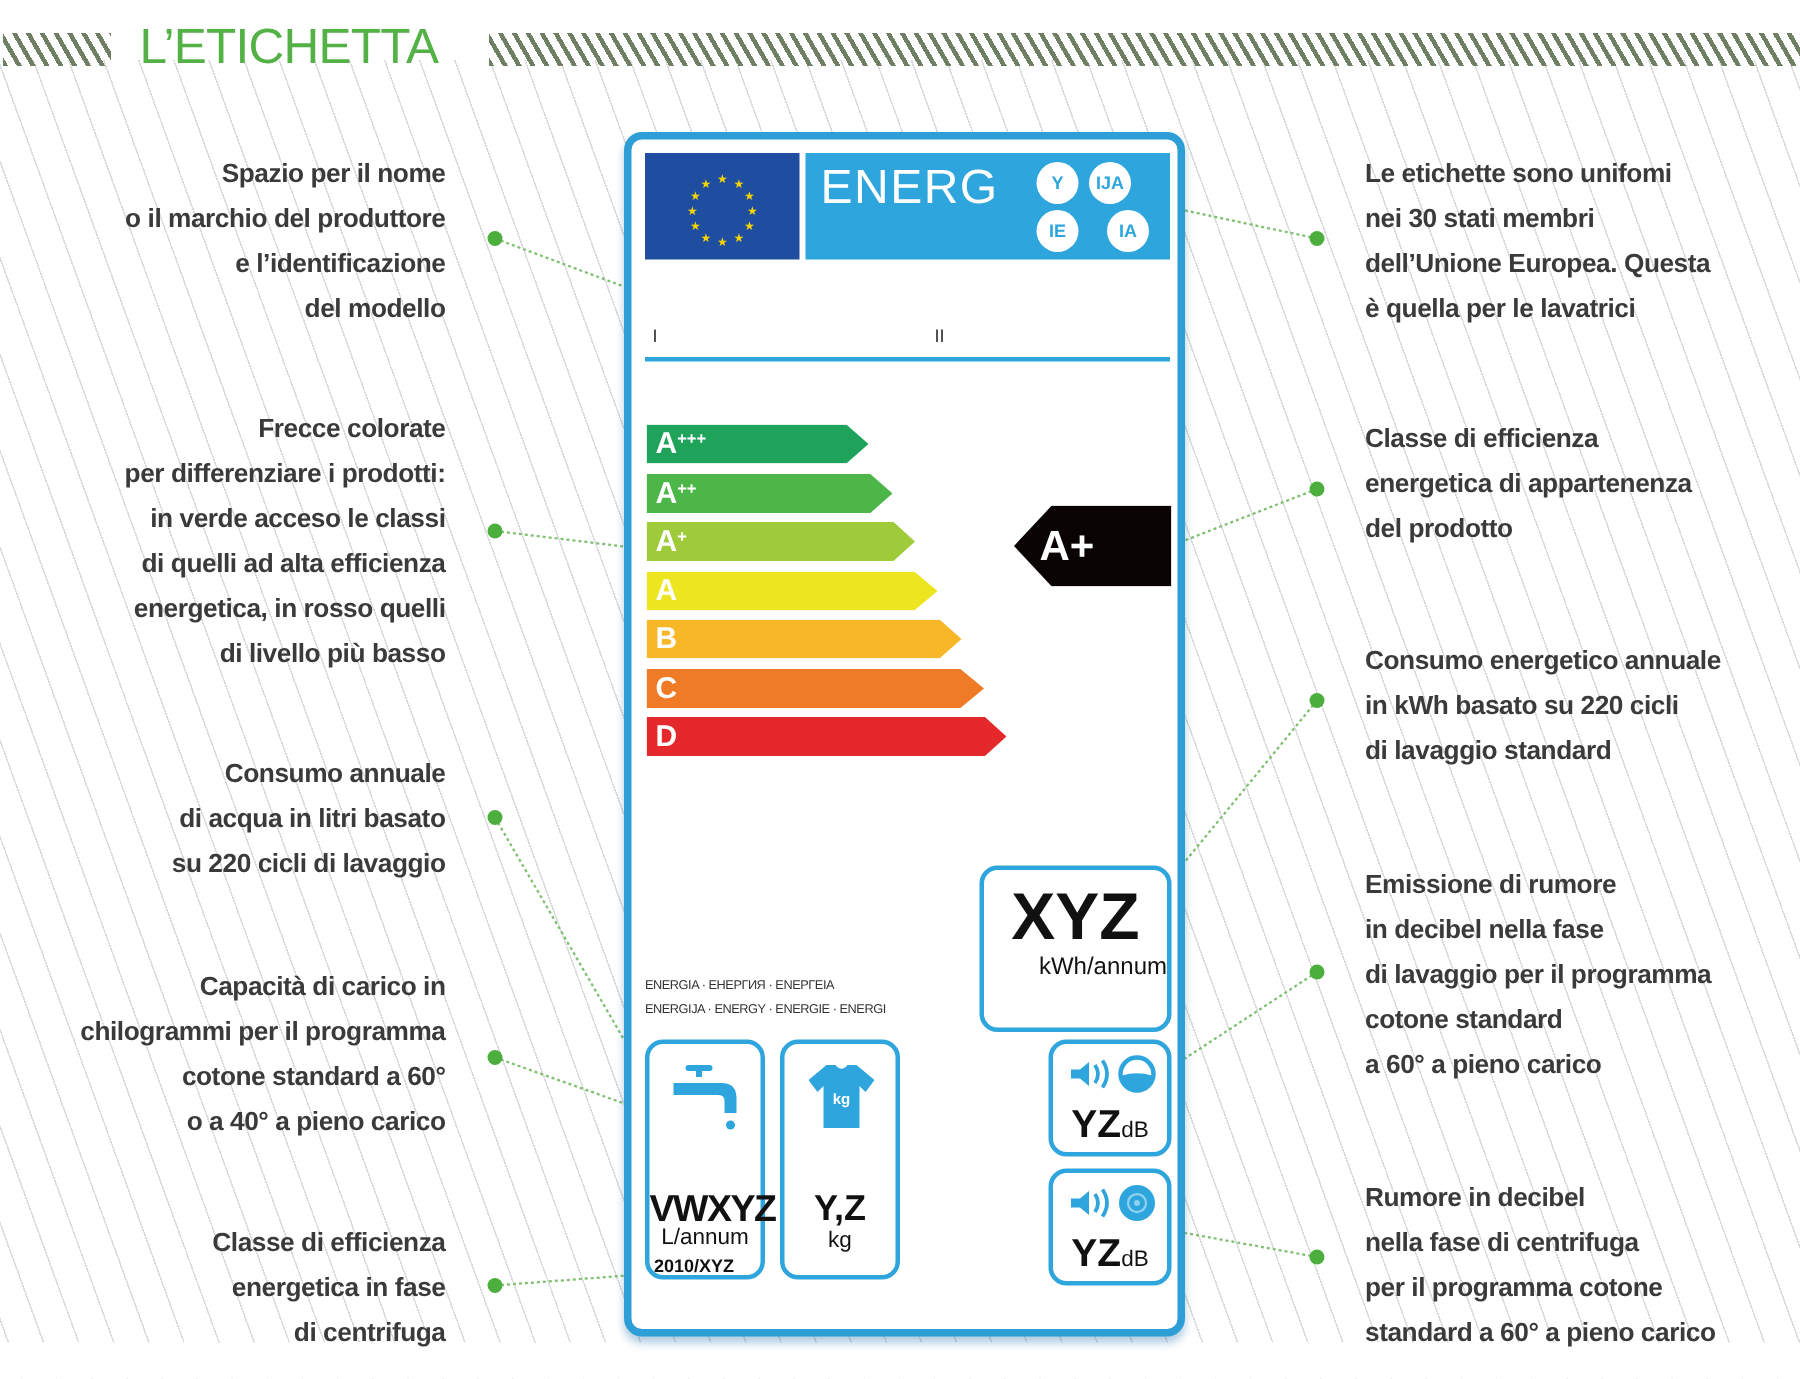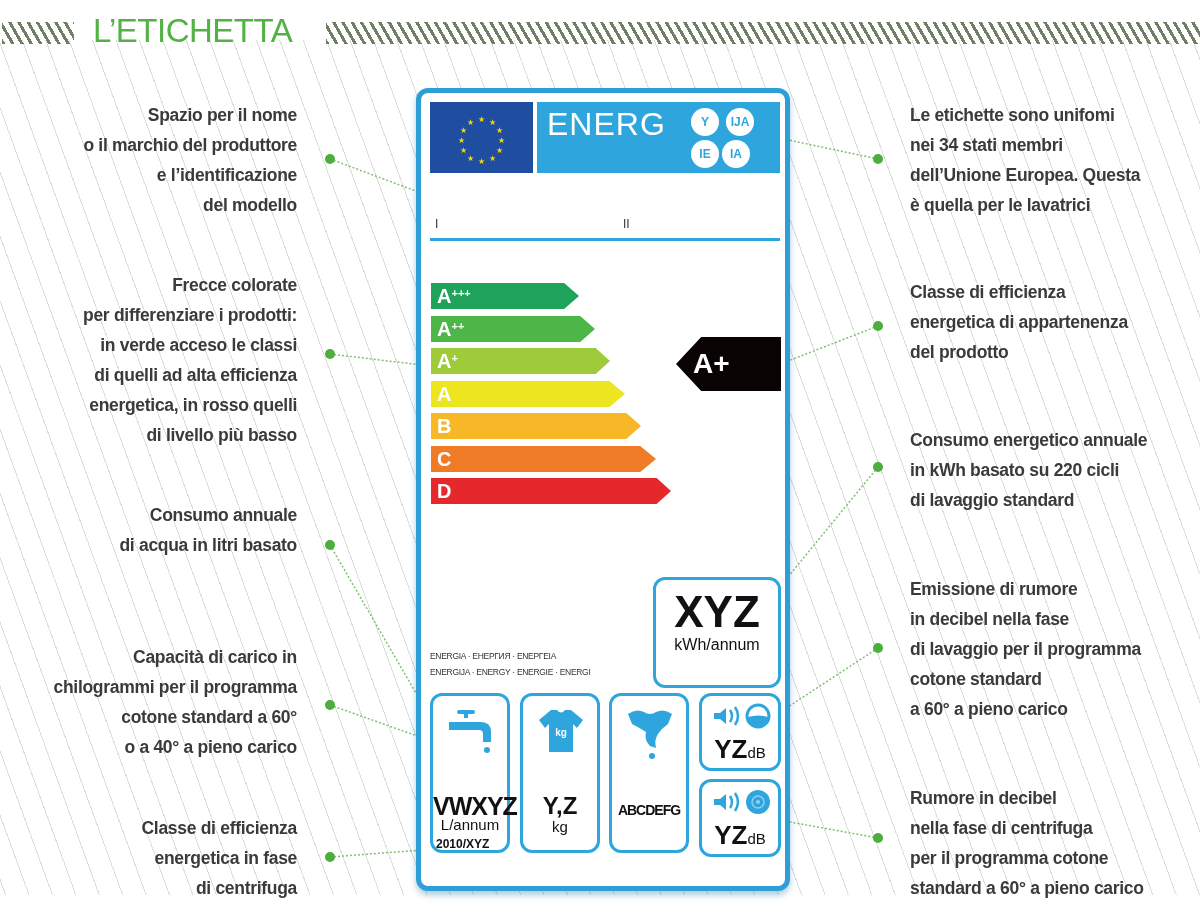--- a/index.html
+++ b/index.html
@@ -57,21 +57,21 @@
   .bar .sup { font-size:11px; vertical-align: top; position:relative; top:-3px; }
 
   .rating-arrow {
     position:absolute; left:255px; top:244px; width:105px; height:54px; background:#0a0304;
     clip-path: polygon(0 50%, 24% 0, 100% 0, 100% 100%, 24% 100%);
     color:#fff; font-weight:bold; font-size:28px; line-height:54px; padding-left:17px;
   }
 
   .kwh-box { position:absolute; left:232px; top:484px; width:128px; height:111px; border:3px solid #2ea6dd; border-radius:12px; text-align:center; }
   .kwh-val { font-size:44px; font-weight:bold; color:#111; margin-top:10px; line-height:44px; }
-  .kwh-unit { font-size:16px; color:#111; margin-top:2px; }
+  .kwh-unit { font-size:16px; color:#111; margin-top:2px;text-align:right; }
 
   .multilang { position:absolute; left:9px; top:555px; font-size:8.5px; color:#333; line-height:16px; letter-spacing:-0.3px; }
 
   .icon-box { position:absolute; border:3px solid #2ea6dd; border-radius:12px; text-align:center; }
   .ib-val { position:absolute; left:0; width:100%; font-weight:bold; color:#111; }
   .ib-unit { position:absolute; left:0; width:100%; color:#111; }
   .footer-code { position:absolute; left:15px; top:744px; font-size:12px; font-weight:bold; color:#111; }
 </style>
 </head>
 <body>
@@ -112,41 +112,42 @@
   <span>in verde acceso le classi</span>
   <span>di quelli ad alta efficienza</span>
   <span>energetica, in rosso quelli</span>
   <span>di livello più basso</span>
 </div>
 <div class="dot" style="left:325px;top:349px"></div>
 
 <div class="callout left" style="top:500px">
   <span>Consumo annuale</span>
   <span>di acqua in litri basato</span>
+  <span>su 220 cicli di lavaggio</span>
 </div>
 <div class="dot" style="left:325px;top:540px"></div>
 
 <div class="callout left" style="top:642px">
   <span>Capacità di carico in</span>
   <span>chilogrammi per il programma</span>
   <span>cotone standard a 60°</span>
   <span>o a 40° a pieno carico</span>
 </div>
 <div class="dot" style="left:325px;top:700px"></div>
 
 <div class="callout left" style="top:813px">
   <span>Classe di efficienza</span>
   <span>energetica in fase</span>
   <span>di centrifuga</span>
 </div>
 <div class="dot" style="left:325px;top:852px"></div>
 
 <div class="callout right" style="top:100px">
   <span>Le etichette sono unifomi</span>
-  <span>nei 34 stati membri</span>
+  <span>nei 30 stati membri</span>
   <span>dell’Unione Europea. Questa</span>
   <span>è quella per le lavatrici</span>
 </div>
 <div class="dot" style="left:873px;top:154px"></div>
 
 <div class="callout right" style="top:277px">
   <span>Classe di efficienza</span>
   <span>energetica di appartenenza</span>
   <span>del prodotto</span>
 </div>
@@ -190,21 +191,21 @@
     <span class="star" style="left:28px;top:35px">★</span>
     <span class="star" style="left:30px;top:25px">★</span>
     <span class="star" style="left:37px;top:17px">★</span>
   </div>
   <div class="energ-box">
     <div class="energ-word">ENERG</div>
     <div class="energ-sub">енергия · ενεργεια</div>
     <div class="lang-circle" style="left:154px;top:6px">Y</div>
     <div class="lang-circle" style="left:189px;top:6px">IJA</div>
     <div class="lang-circle" style="left:154px;top:38px">IE</div>
-    <div class="lang-circle" style="left:185px;top:38px">IA</div>
+    <div class="lang-circle" style="left:201px;top:38px">IA</div>
   </div>
   <div class="roman" style="left:14px">I</div>
   <div class="roman" style="left:202px">II</div>
   <div class="sep-line"></div>
 
   <div class="bar" style="top:190px;width:148px;background:#1fa35a;clip-path:polygon(0 0,90% 0,100% 50%,90% 100%,0 100%)"><span>A</span><span class="sup">+++</span></div>
   <div class="bar" style="top:223px;width:164px;background:#4cb748;clip-path:polygon(0 0,91% 0,100% 50%,91% 100%,0 100%)"><span>A</span><span class="sup">++</span></div>
   <div class="bar" style="top:255px;width:179px;background:#9fcb3b;clip-path:polygon(0 0,92% 0,100% 50%,92% 100%,0 100%)"><span>A</span><span class="sup">+</span></div>
   <div class="bar" style="top:288px;width:194px;background:#ece51f;clip-path:polygon(0 0,92% 0,100% 50%,92% 100%,0 100%)"><span>A</span></div>
   <div class="bar" style="top:320px;width:210px;background:#f7b727;clip-path:polygon(0 0,93% 0,100% 50%,93% 100%,0 100%)"><span>B</span></div>
@@ -236,27 +237,20 @@
 
   <div class="icon-box" style="left:99px;top:600px;width:80px;height:160px">
     <svg style="position:absolute;left:14px;top:10px" width="48" height="48" viewBox="0 0 48 48">
       <path d="M14 4 L20 4 Q24 9 28 4 L34 4 L46 14 L40 22 L36 18 L36 46 L12 46 L12 18 L8 22 L2 14 Z" fill="#2ea6dd"></path>
       <text x="24" y="30" font-size="10" fill="#fff" text-anchor="middle" font-family="Liberation Sans, sans-serif" font-weight="bold">kg</text>
     </svg>
     <div class="ib-val" style="top:96px;font-size:24px">Y,Z</div>
     <div class="ib-unit" style="top:122px;font-size:15px">kg</div>
   </div>
 
-  <div class="icon-box" style="left:188px;top:600px;width:80px;height:160px">
-    <svg style="position:absolute;left:12px;top:10px" width="52" height="56" viewBox="0 0 52 56">
-      <path d="M4 8 Q12 2 20 6 Q26 10 32 6 Q40 2 48 8 L44 18 Q38 22 34 28 Q30 34 32 42 L26 40 Q20 34 22 26 Q16 22 8 18 Z" fill="#2ea6dd"></path>
-      <circle cx="28" cy="50" r="3" fill="#2ea6dd"></circle>
-    </svg>
-    <div class="ib-val" style="top:106px;font-size:14px;letter-spacing:-1px">ABCDEFG</div>
-  </div>
 
   <div class="icon-box" style="left:278px;top:600px;width:82px;height:78px">
     <svg style="position:absolute;left:10px;top:6px" width="62" height="28" viewBox="0 0 62 28">
       <path d="M2 11 L8 11 L14 6 L14 22 L8 17 L2 17 Z" fill="#2ea6dd"></path>
       <path d="M18 8 Q22 14 18 20" stroke="#2ea6dd" stroke-width="2.5" fill="none"></path>
       <path d="M23 5 Q29 14 23 23" stroke="#2ea6dd" stroke-width="2.5" fill="none"></path>
       <circle cx="46" cy="14" r="11" fill="none" stroke="#2ea6dd" stroke-width="3"></circle>
       <path d="M36 15 Q46 12 56 15 A10 10 0 0 1 36 15 Z" fill="#2ea6dd"></path>
     </svg>
     <div class="ib-val" style="top:38px;font-size:26px"><span>YZ</span><span style="font-size:15px;font-weight:normal">dB</span></div>

